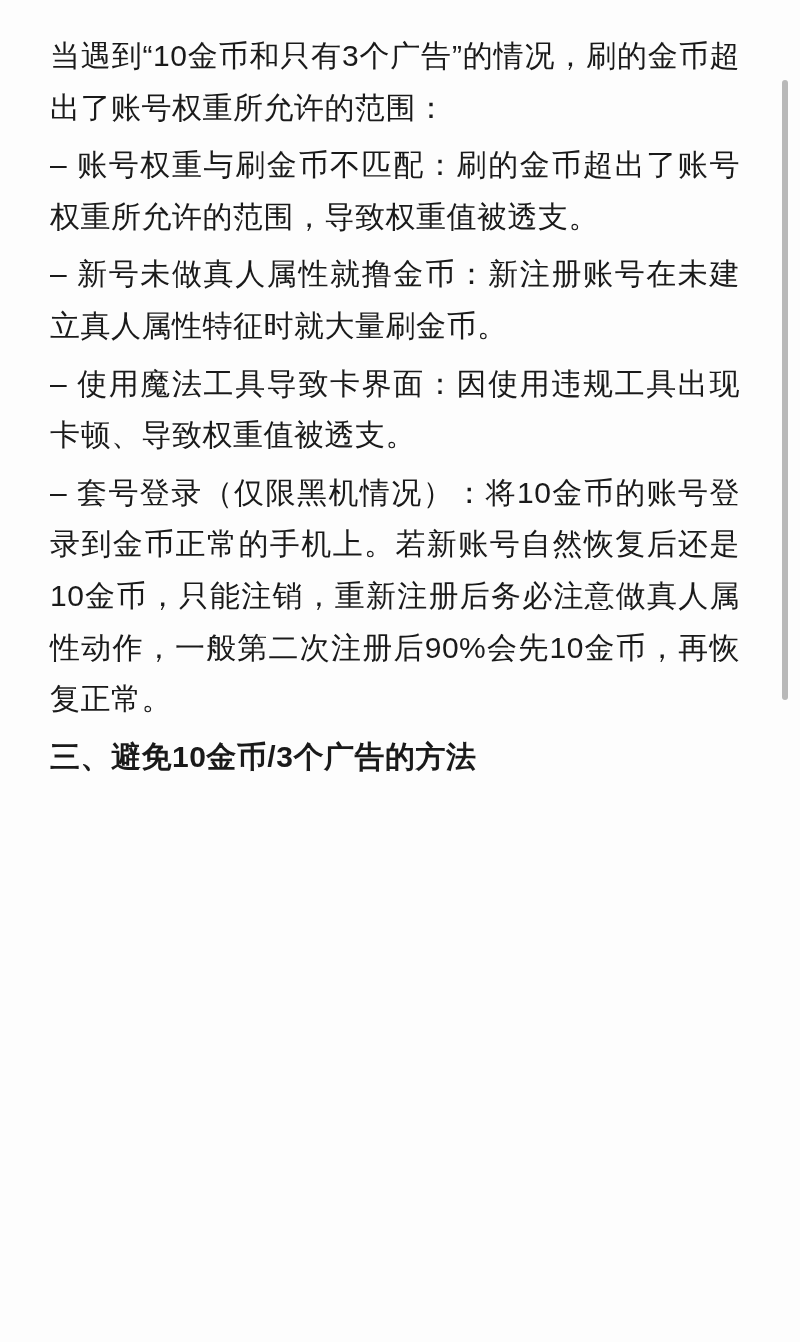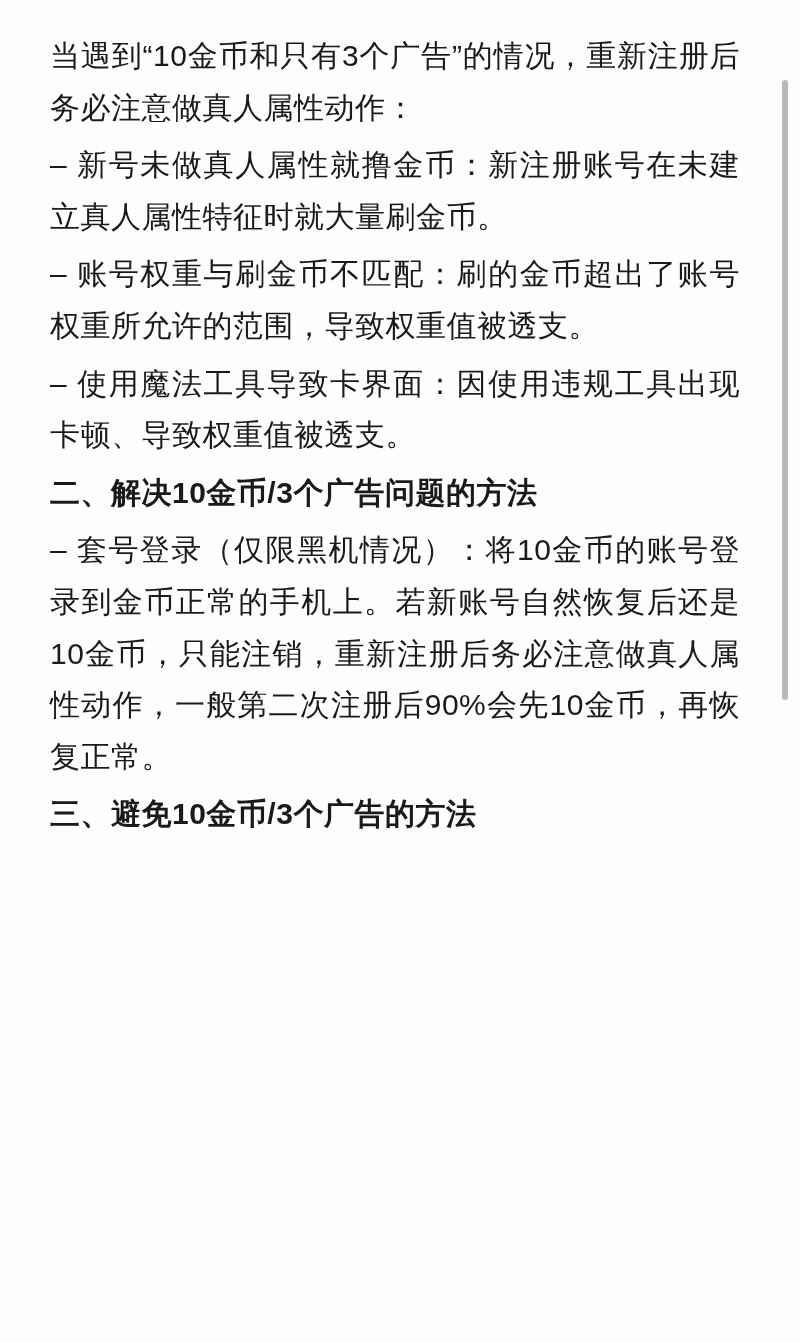--- a/index.html
+++ b/index.html
@@ -58,25 +58,24 @@
     height: 620px;
     background: #b9b9b9;
     border-radius: 3px;
   }
 </style>
 </head>
 <body>
 
 <div class="page">
   <div class="article" id="article">
-      <p class="para">当遇到“10金币和只有3个广告”的情况，重新注册后务必注意做真人属性动作：</p>
+      <p class="para">当遇到“10金币和只有3个广告”的情况，刷的金币超出了账号权重所允许的范围：</p>
+      <p class="para bullet">– 账号权重与刷金币不匹配：刷的金币超出了账号权重所允许的范围，导致权重值被透支。</p>
       <p class="para bullet">– 新号未做真人属性就撸金币：新注册账号在未建立真人属性特征时就大量刷金币。</p>
-      <p class="para bullet">– 账号权重与刷金币不匹配：刷的金币超出了账号权重所允许的范围，导致权重值被透支。</p>
       <p class="para bullet">– 使用魔法工具导致卡界面：因使用违规工具出现卡顿、导致权重值被透支。</p>
-      <p class="heading">二、解决10金币/3个广告问题的方法</p>
       <p class="para bullet">– 套号登录（仅限黑机情况）：将10金币的账号登录到金币正常的手机上。若新账号自然恢复后还是10金币，只能注销，重新注册后务必注意做真人属性动作，一般第二次注册后90%会先10金币，再恢复正常。</p>
       <p class="heading">三、避免10金币/3个广告的方法</p>
     </div>
 </div>
 
 <div class="scrollbar-track">
   <div class="scrollbar-thumb"></div>
 </div>
 
 </body></html>

